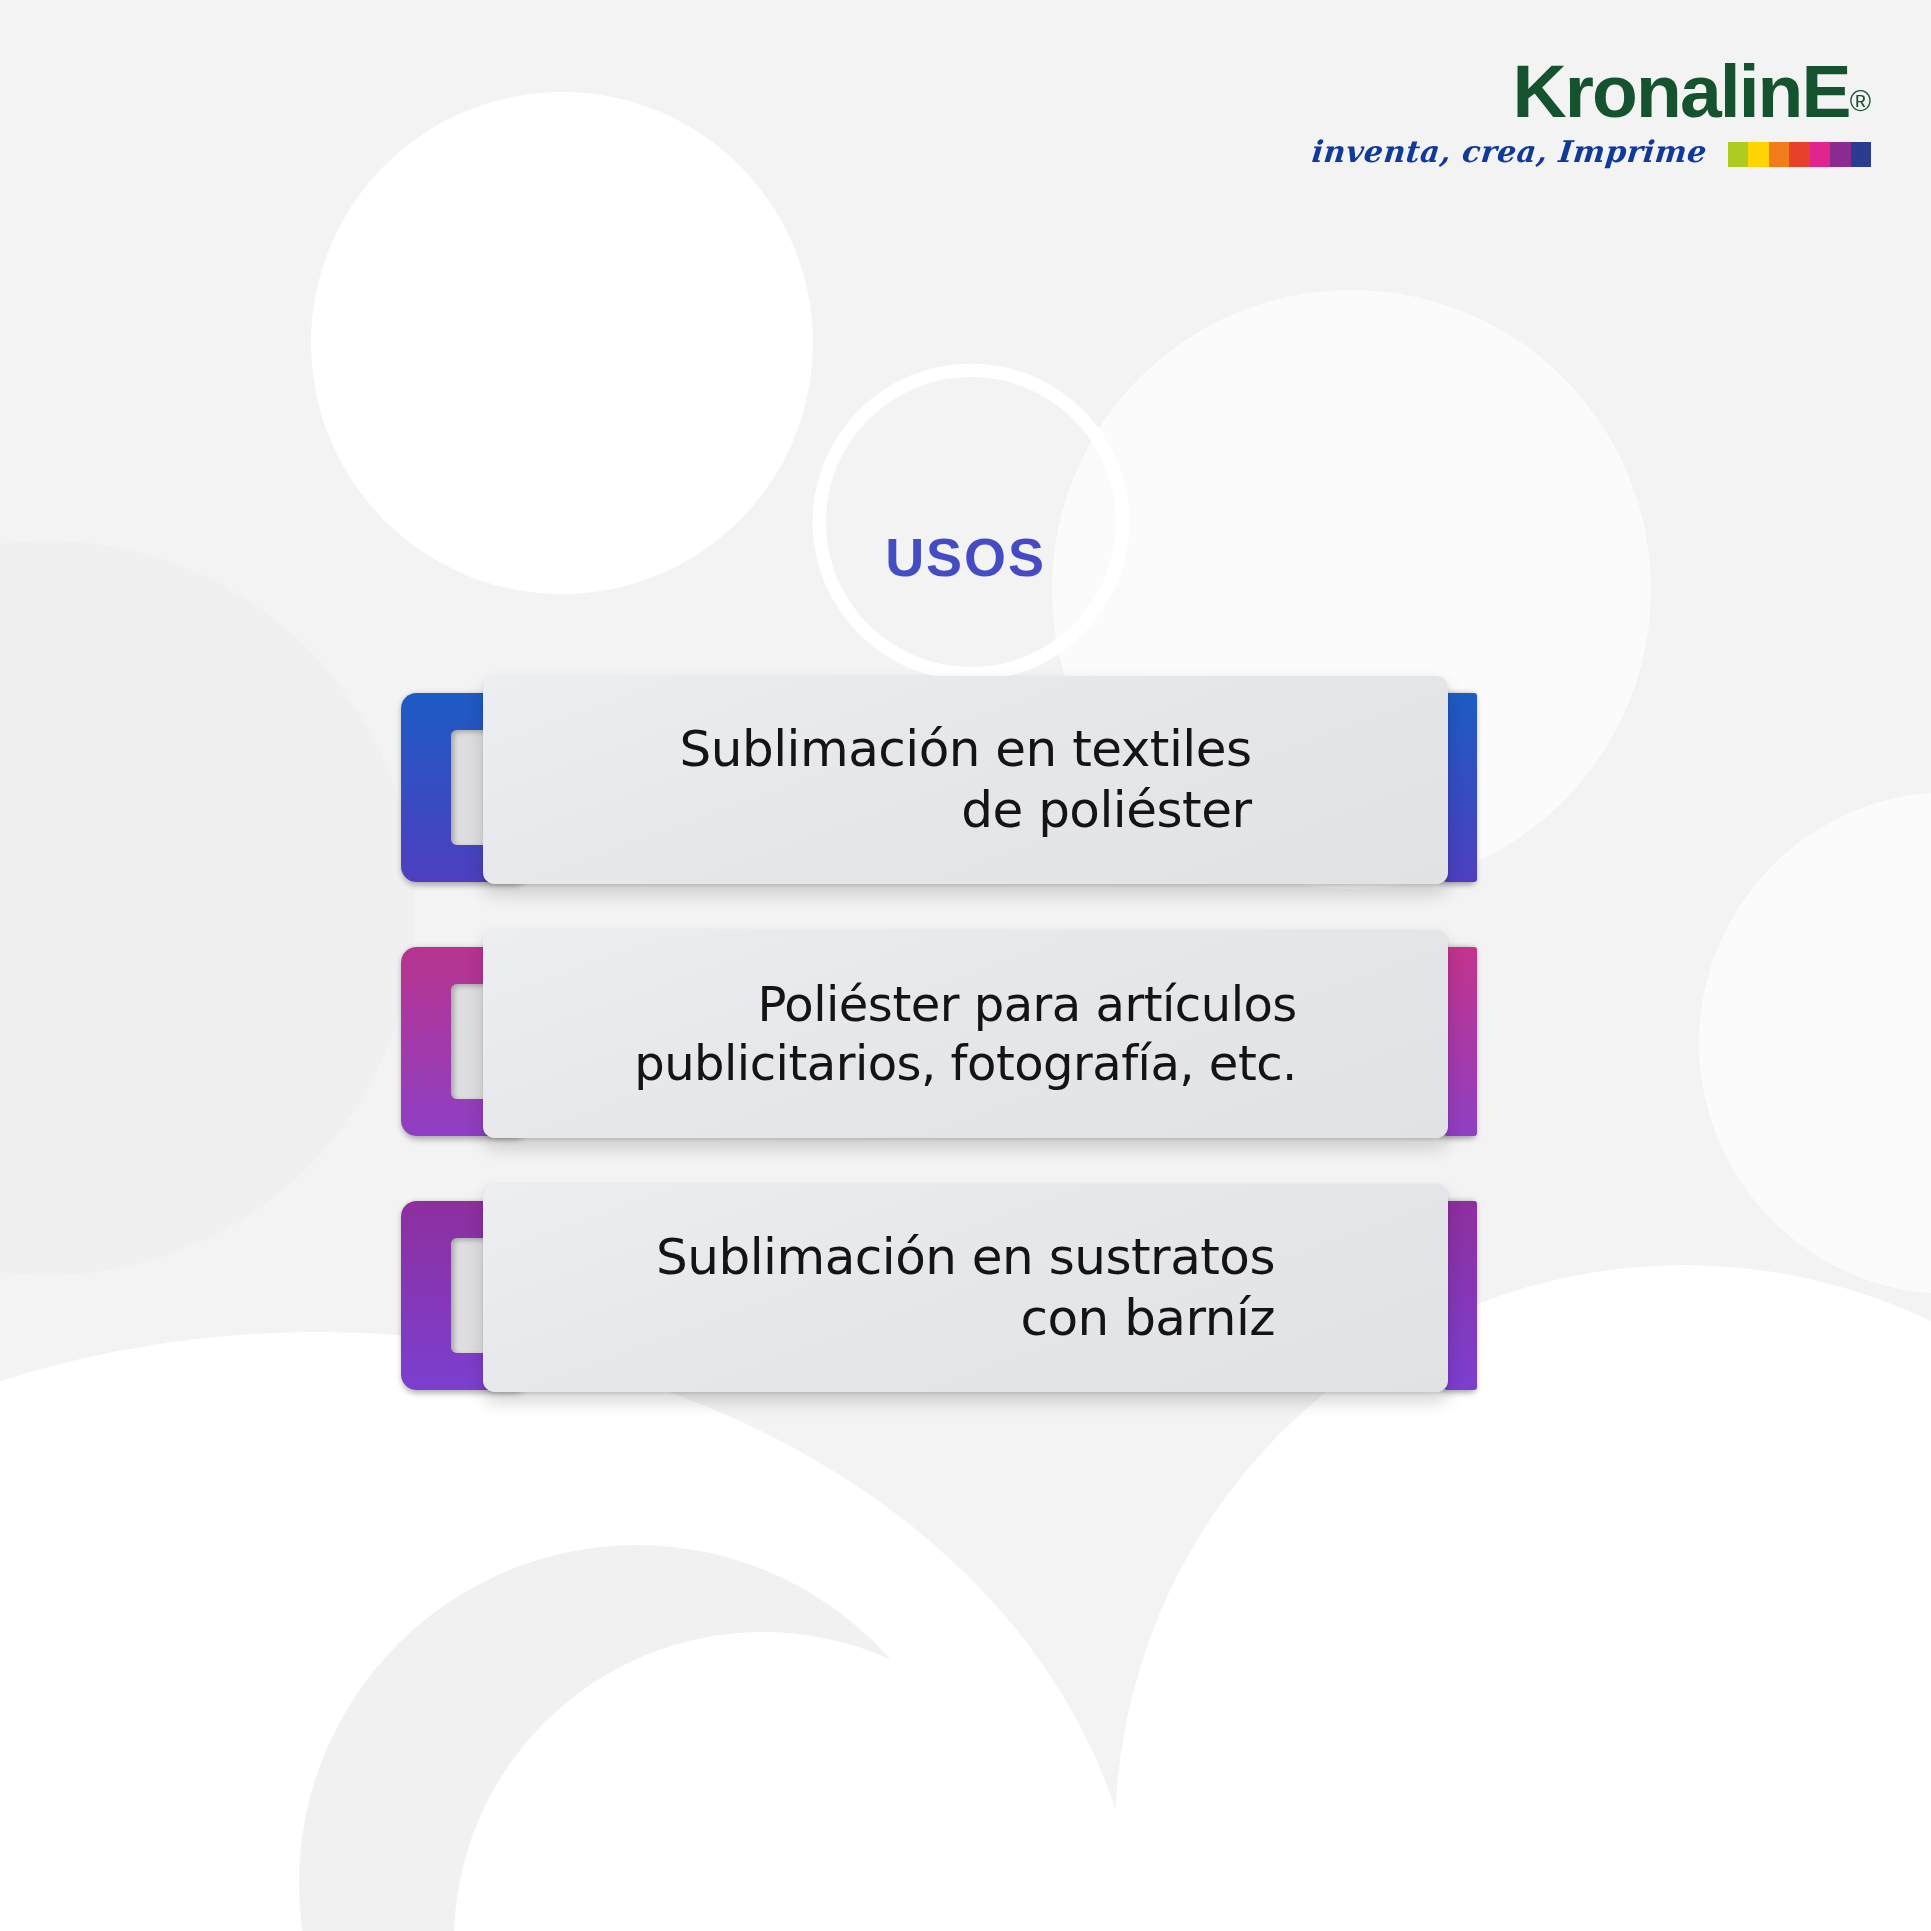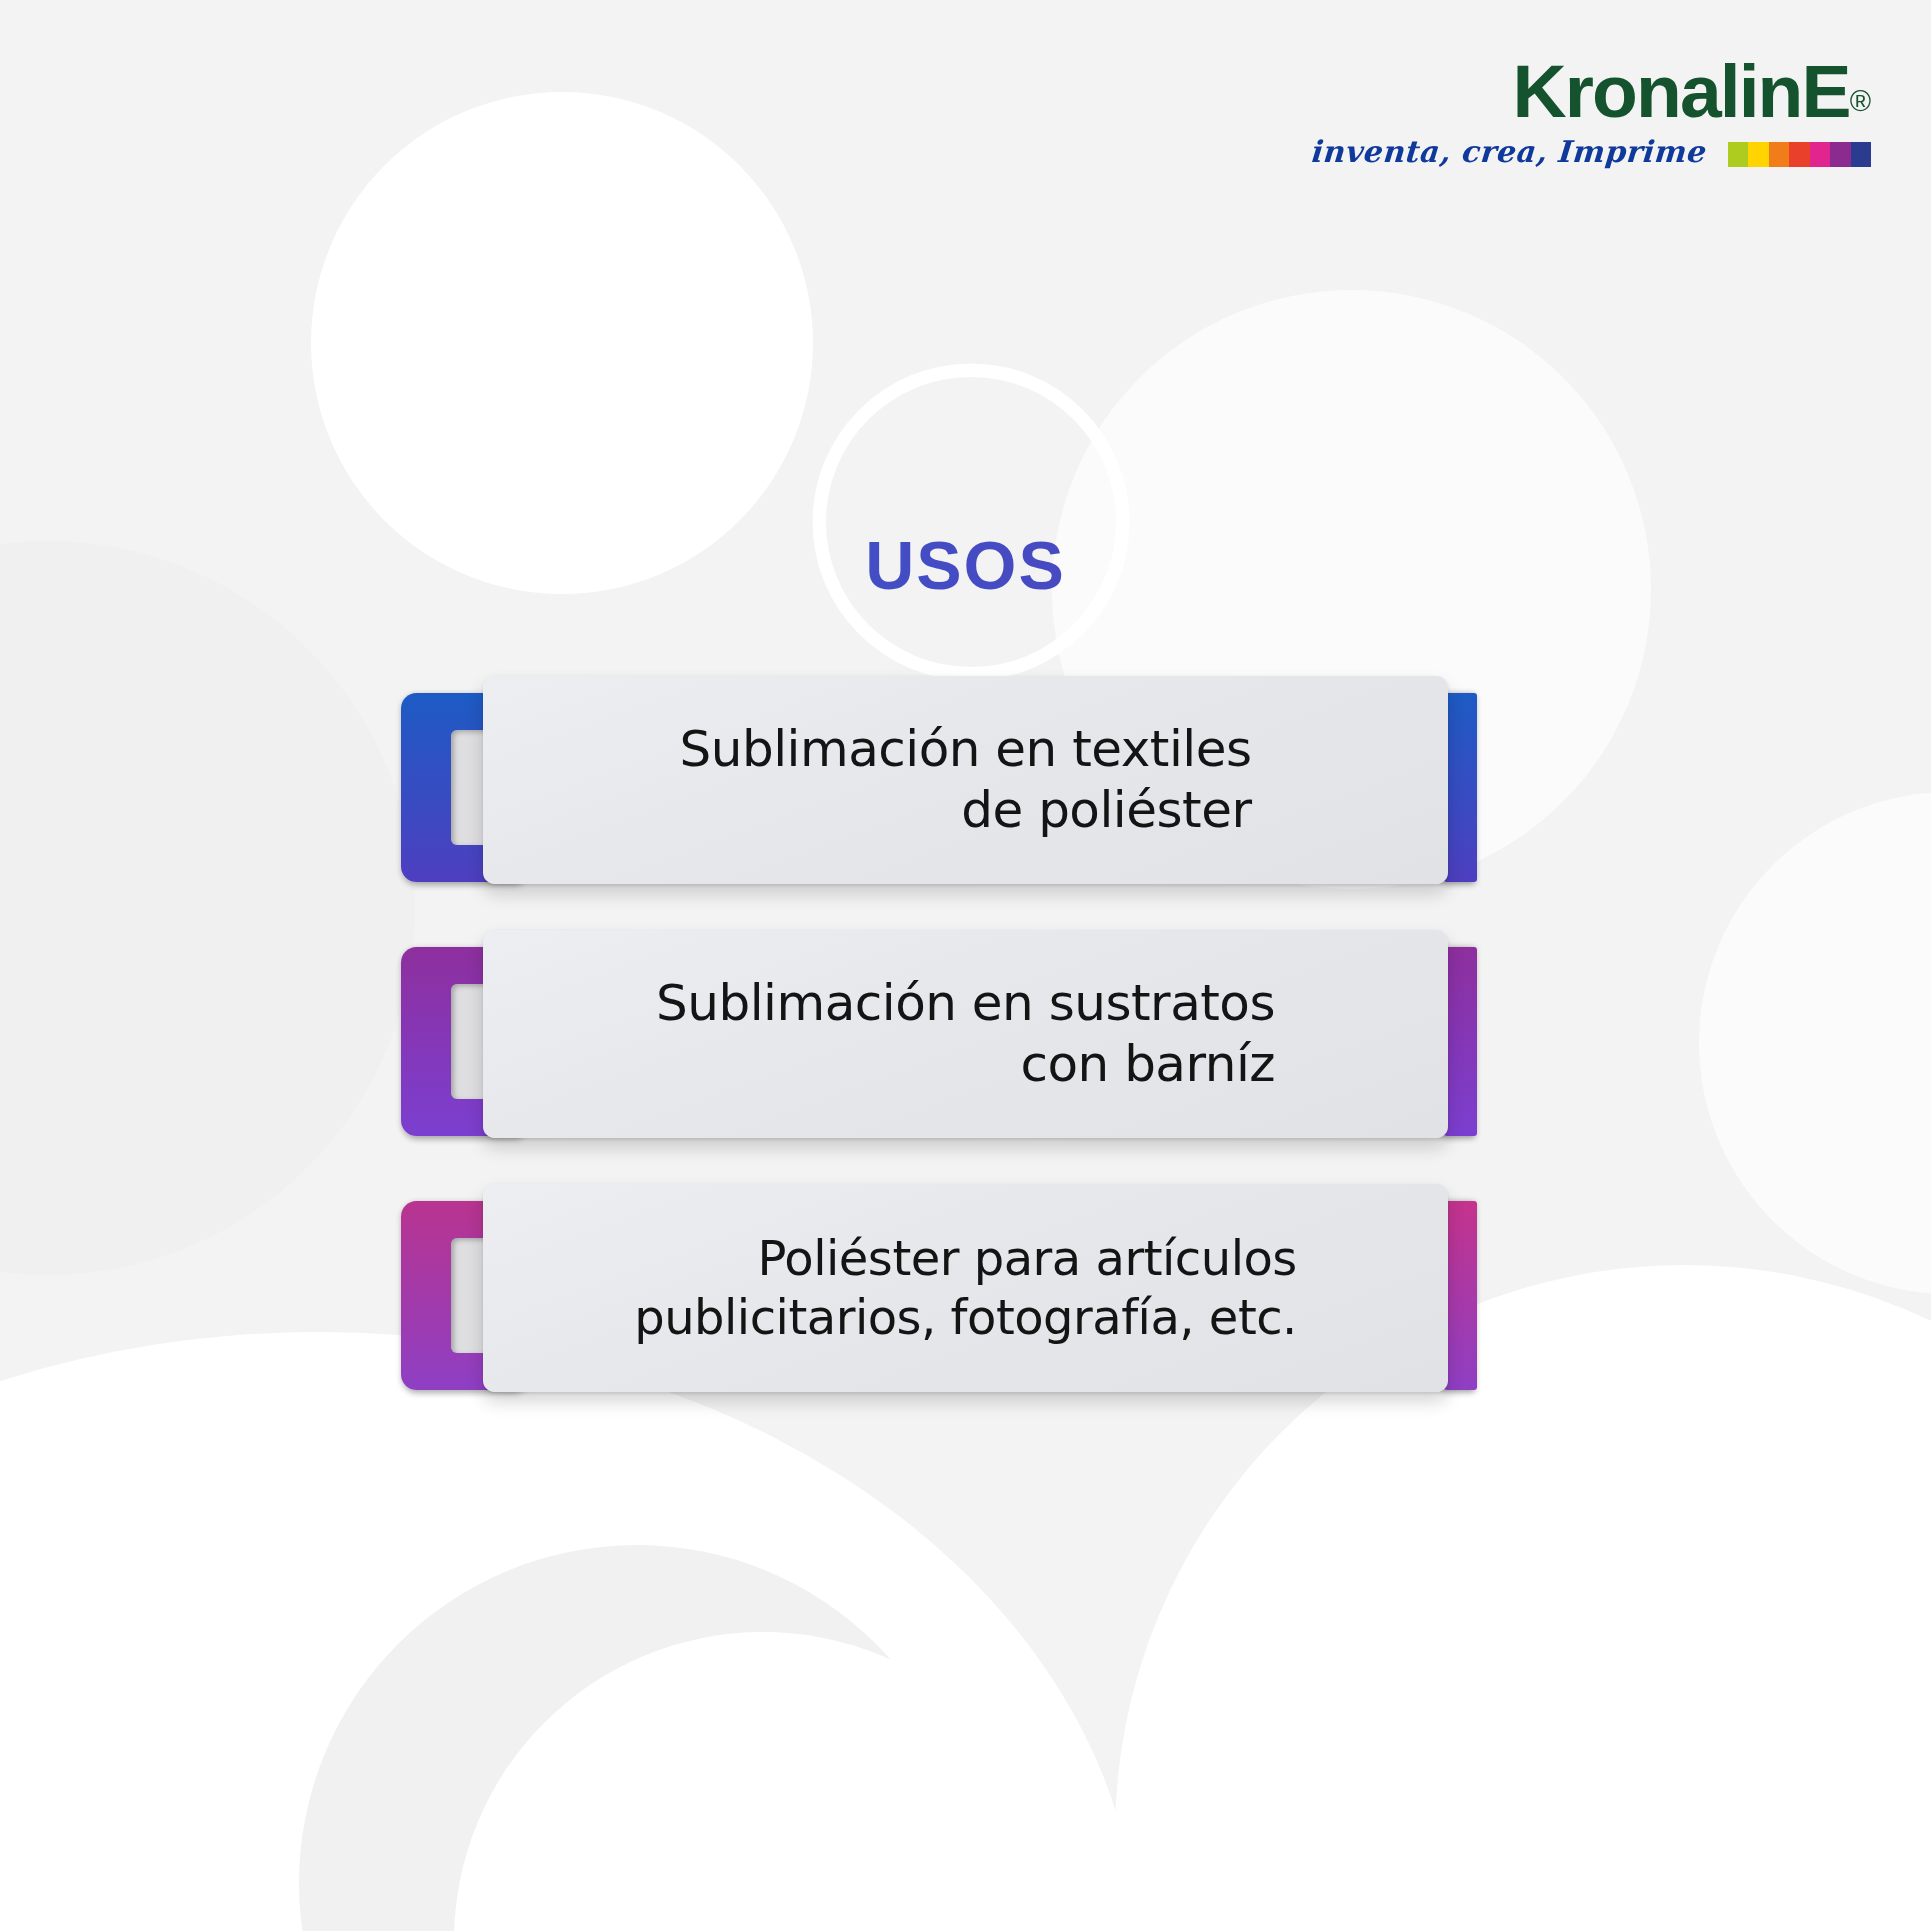--- a/index.html
+++ b/index.html
@@ -87,21 +87,21 @@
   }
   .swatches span { flex: 1 1 auto; display: block; }
 
   
   .heading {
     position: absolute;
     left: 0;
     right: 0;
     top: 526px;
     text-align: center;
-    font-size: 68px;
+    font-size: 54px;
     font-weight: bold;
     letter-spacing: 1.9px;
     background: linear-gradient(90deg, #2b5fd0 0%, #4a48c0 60%, #5444bd 100%);
     -webkit-background-clip: text;
     background-clip: text;
     color: transparent;
     -webkit-text-fill-color: transparent;
   }
 
   
@@ -217,33 +217,33 @@
 
     <div class="row row-1">
       <div class="frame" style="background:linear-gradient(180deg,#1d5bc4 0%,#4e3fc0 100%);"></div>
       <div class="bar" style="background:linear-gradient(180deg,#1d5bc4 0%,#4e3fc0 100%);"></div>
       <div class="plaque">
         <div class="plaque-text">Sublimación en textiles
 de poliéster</div>
       </div>
     </div>
 
+    <div class="row row-3">
+      <div class="frame" style="background:linear-gradient(180deg,#b8348f 0%,#8e3fc4 100%);"></div>
+      <div class="bar" style="background:linear-gradient(180deg,#c4338c 0%,#8e3fc4 100%);"></div>
+      <div class="plaque">
+        <div class="plaque-text">Poliéster para artículos
+publicitarios, fotografía, etc.</div>
+      </div>
+    </div>
+
     <div class="row row-2">
       <div class="frame" style="background:linear-gradient(180deg,#8e2f9e 0%,#7b3fd0 100%);"></div>
       <div class="bar" style="background:linear-gradient(180deg,#8e2f9e 0%,#7b3fd0 100%);"></div>
       <div class="plaque">
         <div class="plaque-text">Sublimación en sustratos
 con barníz</div>
       </div>
     </div>
 
-    <div class="row row-3">
-      <div class="frame" style="background:linear-gradient(180deg,#b8348f 0%,#8e3fc4 100%);"></div>
-      <div class="bar" style="background:linear-gradient(180deg,#c4338c 0%,#8e3fc4 100%);"></div>
-      <div class="plaque">
-        <div class="plaque-text">Poliéster para artículos
-publicitarios, fotografía, etc.</div>
-      </div>
-    </div>
-
   </div>
 </div>
 
 
 </body></html>

